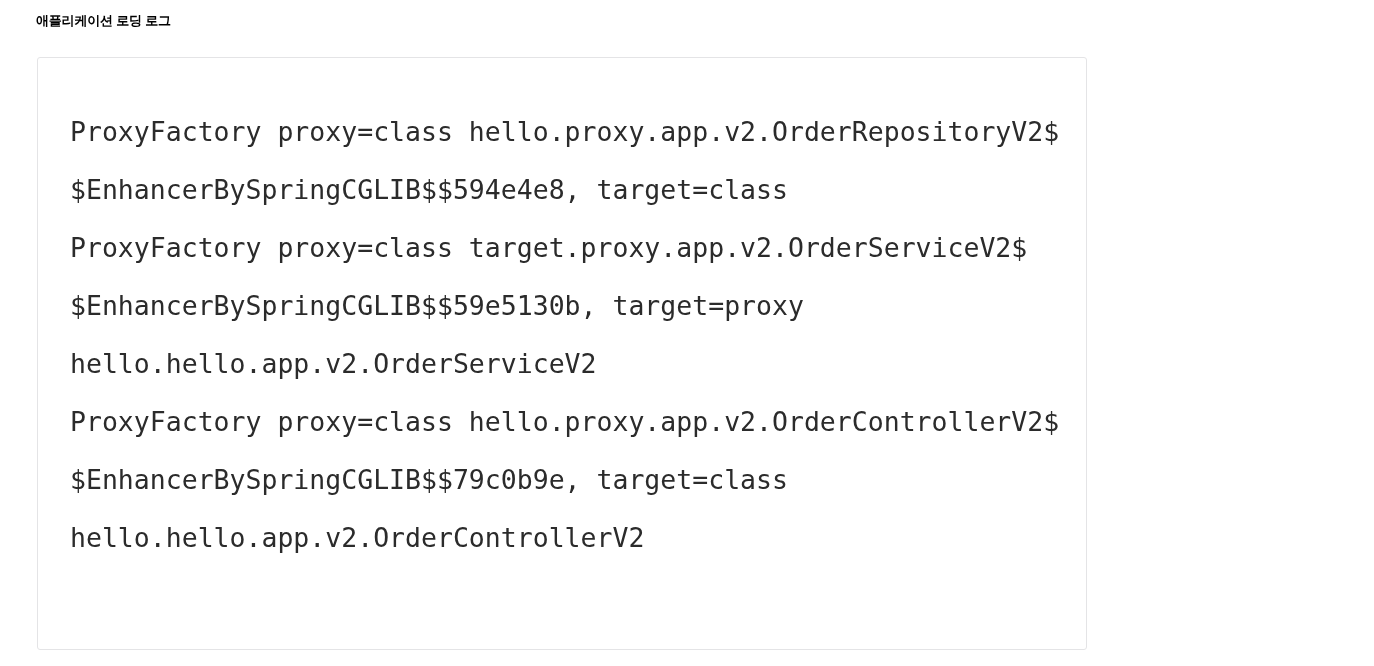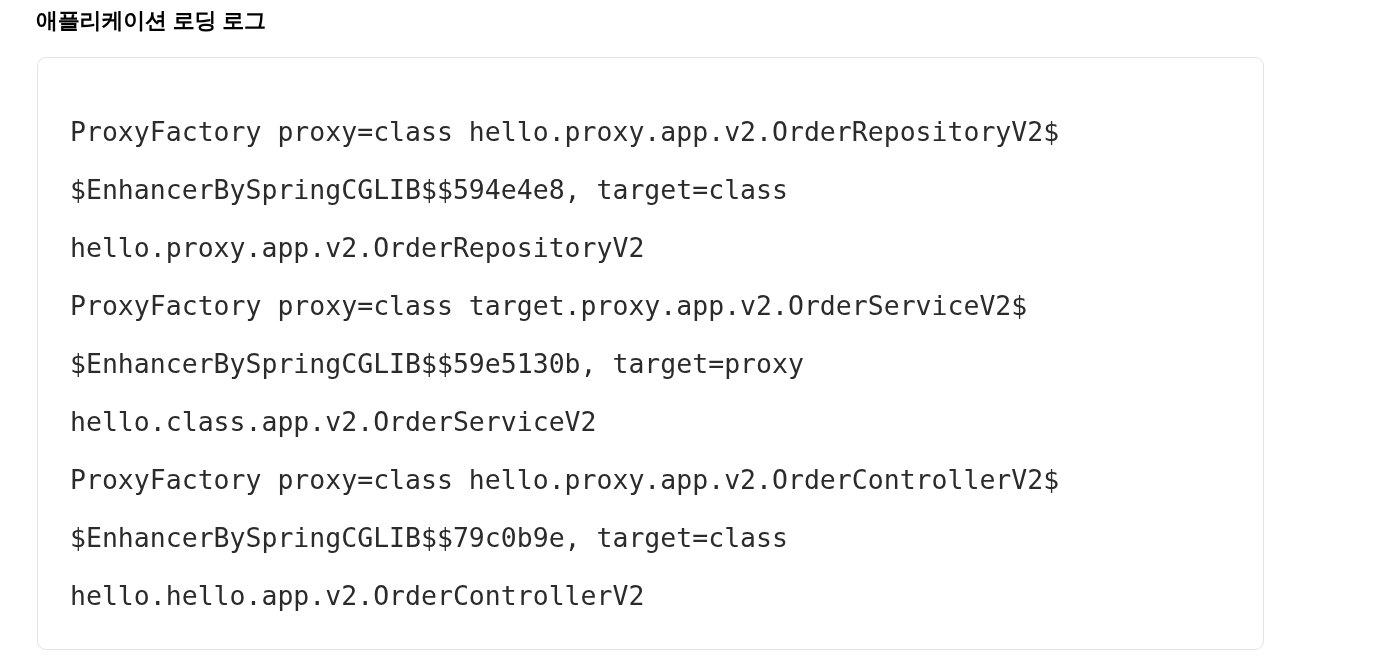--- a/index.html
+++ b/index.html
@@ -21,38 +21,38 @@
     width: 1374px;
     height: 666px;
     box-sizing: border-box;
   }
 
   .page-title {
     position: absolute;
     left: 36px;
     top: 6px;
     margin: 0;
-    font-size: 22px;
+    font-size: 13px;
     line-height: 30px;
     font-weight: 700;
     color: #000000;
     letter-spacing: -0.2px;
     white-space: nowrap;
   }
 
   .log-panel {
     position: absolute;
     left: 37px;
     top: 57px;
-    width: 1227px;
+    width: 1050px;
     height: 593px;
     box-sizing: border-box;
     background: #ffffff;
     border: 1.5px solid #e4e4e6;
-    border-radius: 9px;
+    border-radius: 3px;
   }
 
   .log-body {
     position: absolute;
     left: 32px;
     top: 45px;
     right: 20px;
   }
 
   .log-line {
@@ -68,23 +68,22 @@
 <body>
 
 <div class="page">
 
   <h1 class="page-title">애플리케이션 로딩 로그</h1>
 
   <div class="log-panel">
     <div class="log-body">
       <div class="log-line">ProxyFactory proxy=class hello.proxy.app.v2.OrderRepositoryV2$</div>
       <div class="log-line">$EnhancerBySpringCGLIB$$594e4e8, target=class</div>
-      <div class="log-line">hello.proxy.app.v2.OrderRepositoryV2</div>
       <div class="log-line">ProxyFactory proxy=class target.proxy.app.v2.OrderServiceV2$</div>
       <div class="log-line">$EnhancerBySpringCGLIB$$59e5130b, target=proxy</div>
-      <div class="log-line">hello.class.app.v2.OrderServiceV2</div>
+      <div class="log-line">hello.hello.app.v2.OrderServiceV2</div>
       <div class="log-line">ProxyFactory proxy=class hello.proxy.app.v2.OrderControllerV2$</div>
       <div class="log-line">$EnhancerBySpringCGLIB$$79c0b9e, target=class</div>
       <div class="log-line">hello.hello.app.v2.OrderControllerV2</div>
     </div>
   </div>
 
 </div>
 
 </body></html>

